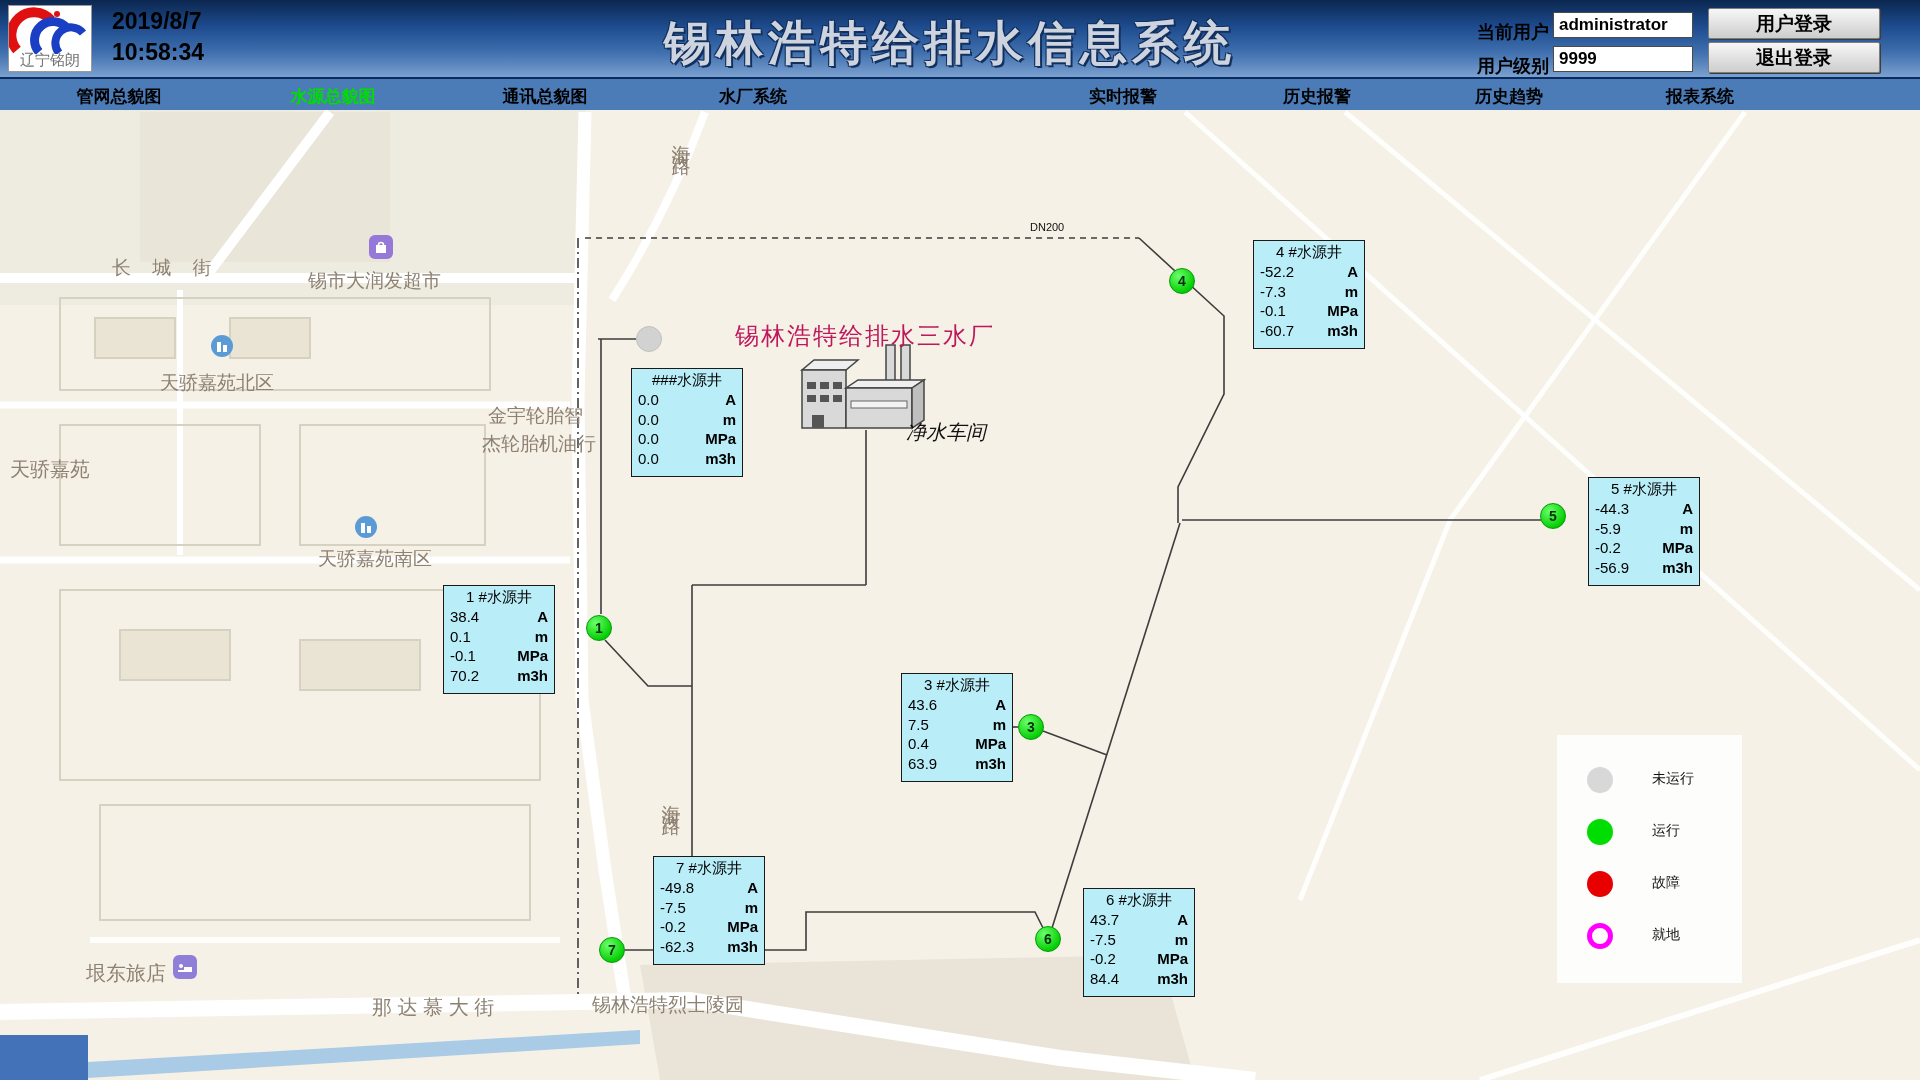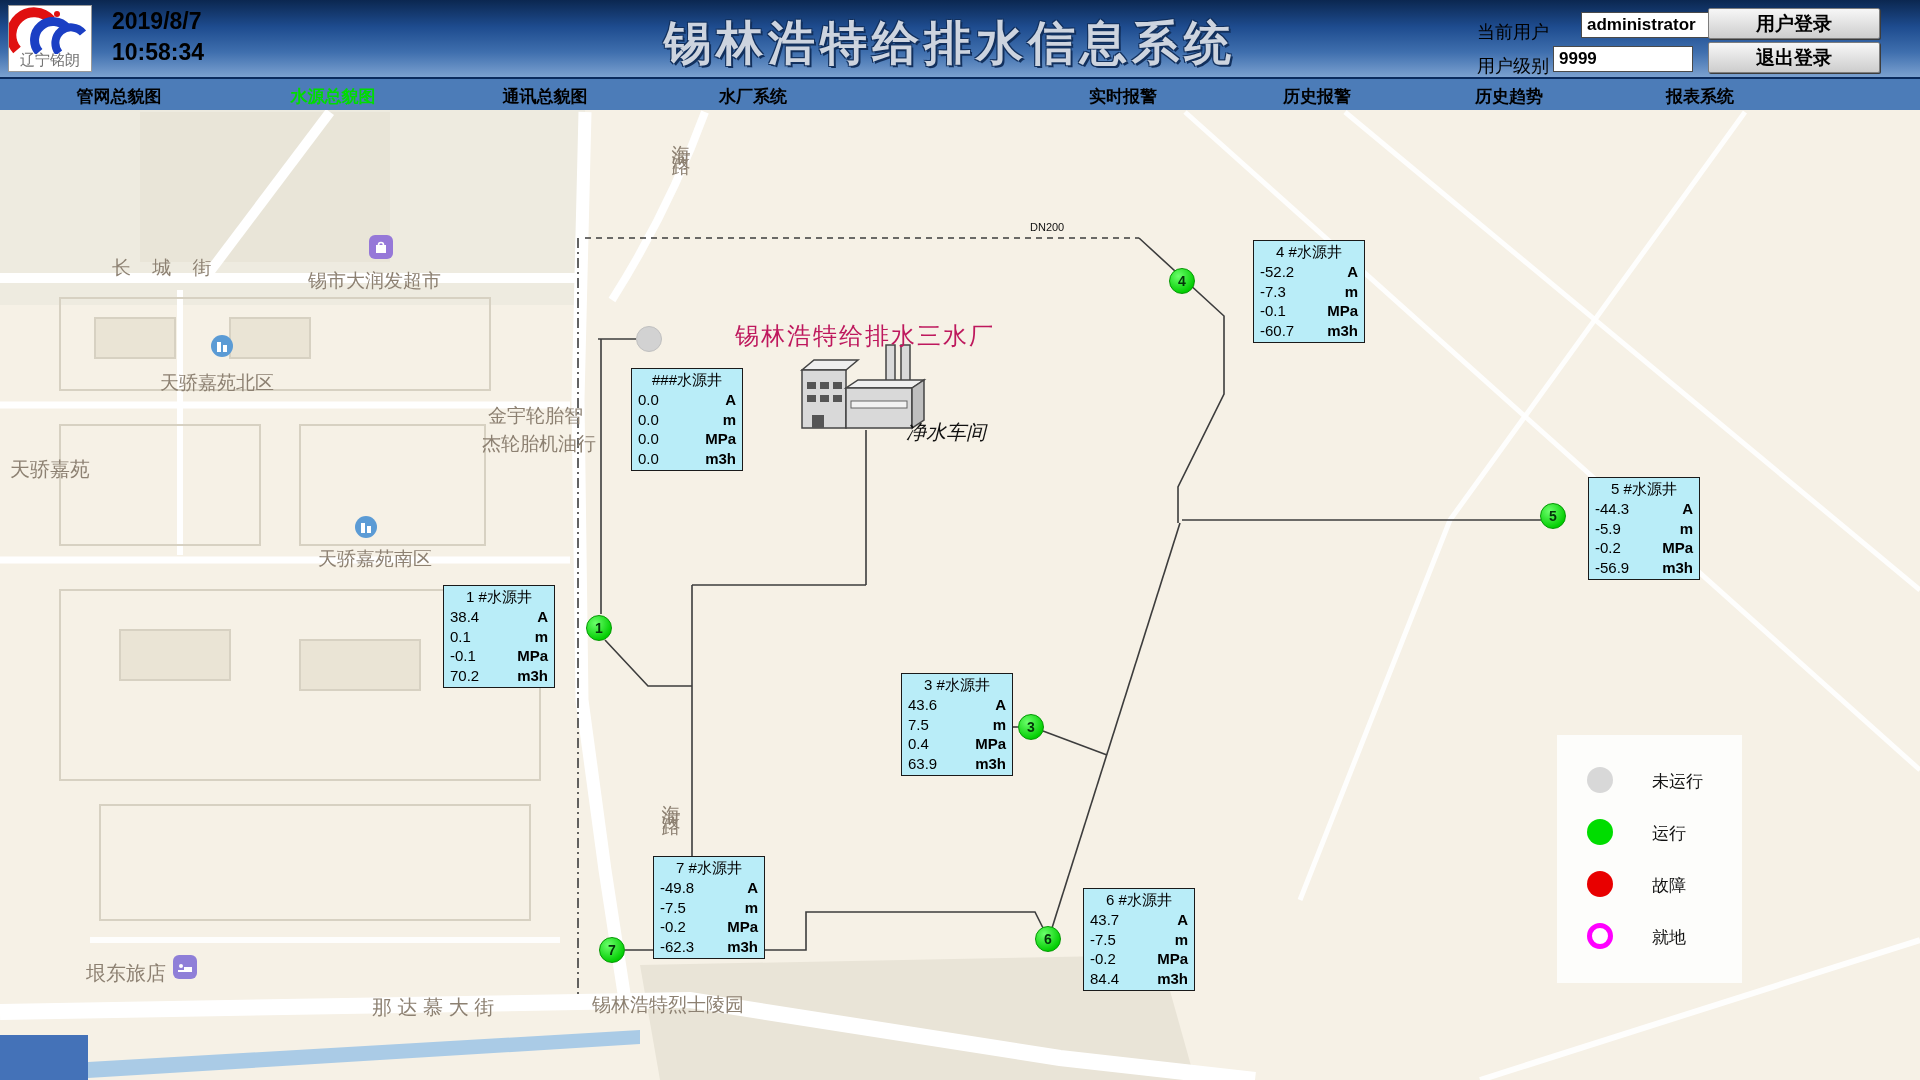--- a/index.html
+++ b/index.html
@@ -10,21 +10,21 @@
   .header{position:absolute;left:0;top:0;width:1920px;height:77px;
           background:linear-gradient(180deg,#0b2750 0%,#1e4c8f 35%,#3f6fae 68%,#7ba1d0 100%);}
   .logo{position:absolute;left:8px;top:5px;width:84px;height:67px;background:#fff;
         border:1px solid #9a9a9a;box-sizing:border-box;text-align:center;}
   .logo-text{position:absolute;bottom:1px;left:0;width:100%;font-size:15px;color:#737373;
              font-family:"Liberation Serif","DejaVu Serif",serif;}
   .datetime{position:absolute;left:112px;top:6px;color:#000;font-weight:bold;font-size:23px;line-height:31px;}
   .app-title{position:absolute;left:950px;top:12px;transform:translateX(-50%);white-space:nowrap;
              font-size:47px;font-weight:bold;letter-spacing:5px;color:#cdd4df;
              text-shadow:2px 2px 0 #12305d,-1px -1px 0 #12305d,1px -1px 0 #12305d,-1px 1px 0 #12305d;}
-  .u-label{position:absolute;font-size:18px;font-weight:normal;color:#000;white-space:nowrap;}
+  .u-label{position:absolute;font-size:18px;font-weight:bold;color:#000;white-space:nowrap;}
   .u-input{position:absolute;left:1553px;width:140px;height:26px;background:#fff;border:1px solid #4a4a4a;
            font-size:17px;font-weight:bold;padding:0 5px;box-sizing:border-box;
            font-family:"Liberation Sans",sans-serif;}
   .u-btn{position:absolute;left:1708px;width:172px;height:31px;
          background:linear-gradient(#f7f7f7,#cdcdcd);border:1px solid #7d7d7d;border-radius:2px;
          box-shadow:1px 1px 0 #3c3c3c;font-size:19px;font-weight:bold;color:#000;
          font-family:"Liberation Sans",sans-serif;cursor:pointer;}
 
   
   .navbar{position:absolute;left:0;top:77px;width:1920px;height:33px;background:#4c7cb8;
@@ -41,39 +41,39 @@
   .poi.square{width:24px;height:24px;border-radius:6px;background:#9678d8;}
   .poi.round{width:22px;height:22px;border-radius:50%;background:#5b9bd5;}
 
   .plant-title{position:absolute;left:735px;top:320px;font-size:24px;color:#be185d;letter-spacing:2px;
                z-index:2;white-space:nowrap;}
   .workshop-label{position:absolute;left:906px;top:419px;font-size:20px;color:#111;z-index:2;white-space:nowrap;font-style:italic;}
   .dn-label{position:absolute;left:1030px;top:221px;font-size:11px;color:#111;z-index:2;}
 
   
   .wellbox{position:absolute;width:112px;background:#b9edf8;border:1px solid #1a1a1a;z-index:3;
-           box-sizing:border-box;padding-bottom:2px;}
+           box-sizing:border-box;padding-bottom:8px;}
   .wb-title{text-align:center;font-size:15px;color:#000;line-height:20px;padding-top:1px;white-space:nowrap;}
   .wb-row{display:flex;justify-content:space-between;padding:0 6px;font-size:15px;line-height:19.5px;color:#000;}
   .wb-row b{font-weight:bold;}
 
   
   .well-circle{position:absolute;width:26px;height:26px;border-radius:50%;z-index:3;
                display:flex;align-items:center;justify-content:center;
                font-size:14px;font-weight:bold;color:#04330a;cursor:pointer;
                background:radial-gradient(circle at 35% 30%,#6bff6b,#00cc00 75%);
                border:1px solid #009900;box-sizing:border-box;}
   .well-circle.idle{background:#d2d2d2;border:1px solid #c0c0c0;}
 
   
   .legend{position:absolute;left:1557px;top:735px;width:185px;height:248px;background:#fdfdfb;z-index:2;}
   .lg-item{position:absolute;left:0;width:100%;height:26px;}
   .lg-dot{position:absolute;left:30px;top:0;width:26px;height:26px;border-radius:50%;box-sizing:border-box;}
   .lg-dot.ring{background:#fff;border:5px solid #ff00ff;}
-  .lg-label{position:absolute;left:95px;top:3px;font-size:17px;color:#111;}
+  .lg-label{position:absolute;left:95px;top:3px;font-size:14px;color:#111;}
 </style>
 </head>
 <body>
 
 <div class="page">
 
   <svg class="map-svg" viewBox="0 0 1920 1080">
 
     <rect x="0" y="110" width="1920" height="970" fill="#f6f1e6"></rect>
     <rect x="0" y="110" width="585" height="195" fill="#eeebe0"></rect>
@@ -160,21 +160,21 @@
       </svg>
       <div class="logo-text">辽宁铭朗</div>
     </div>
     <div class="datetime">
       <div>2019/8/7</div>
       <div>10:58:34</div>
     </div>
     <div class="app-title">锡林浩特给排水信息系统</div>
 
     <div class="u-label" style="left:1477px;top:20px">当前用户</div>
-    <input class="u-input" style="top: 12px; margin-left: 28px;" readonly="" value="administrator">
+    <input class="u-input" style="top: 12px;" readonly="" value="administrator">
     <button class="u-btn" style="top:8px">用户登录</button>
 
     <div class="u-label" style="left:1477px;top:54px">用户级别</div>
     <input class="u-input" style="top: 46px;" readonly="" value="9999">
     <button class="u-btn" style="top:42px">退出登录</button>
   </div>
 
   <div class="navbar">
     <div class="nav-item" style="left:119px">管网总貌图</div>
     <div class="nav-item active" style="left:333px">水源总貌图</div>

